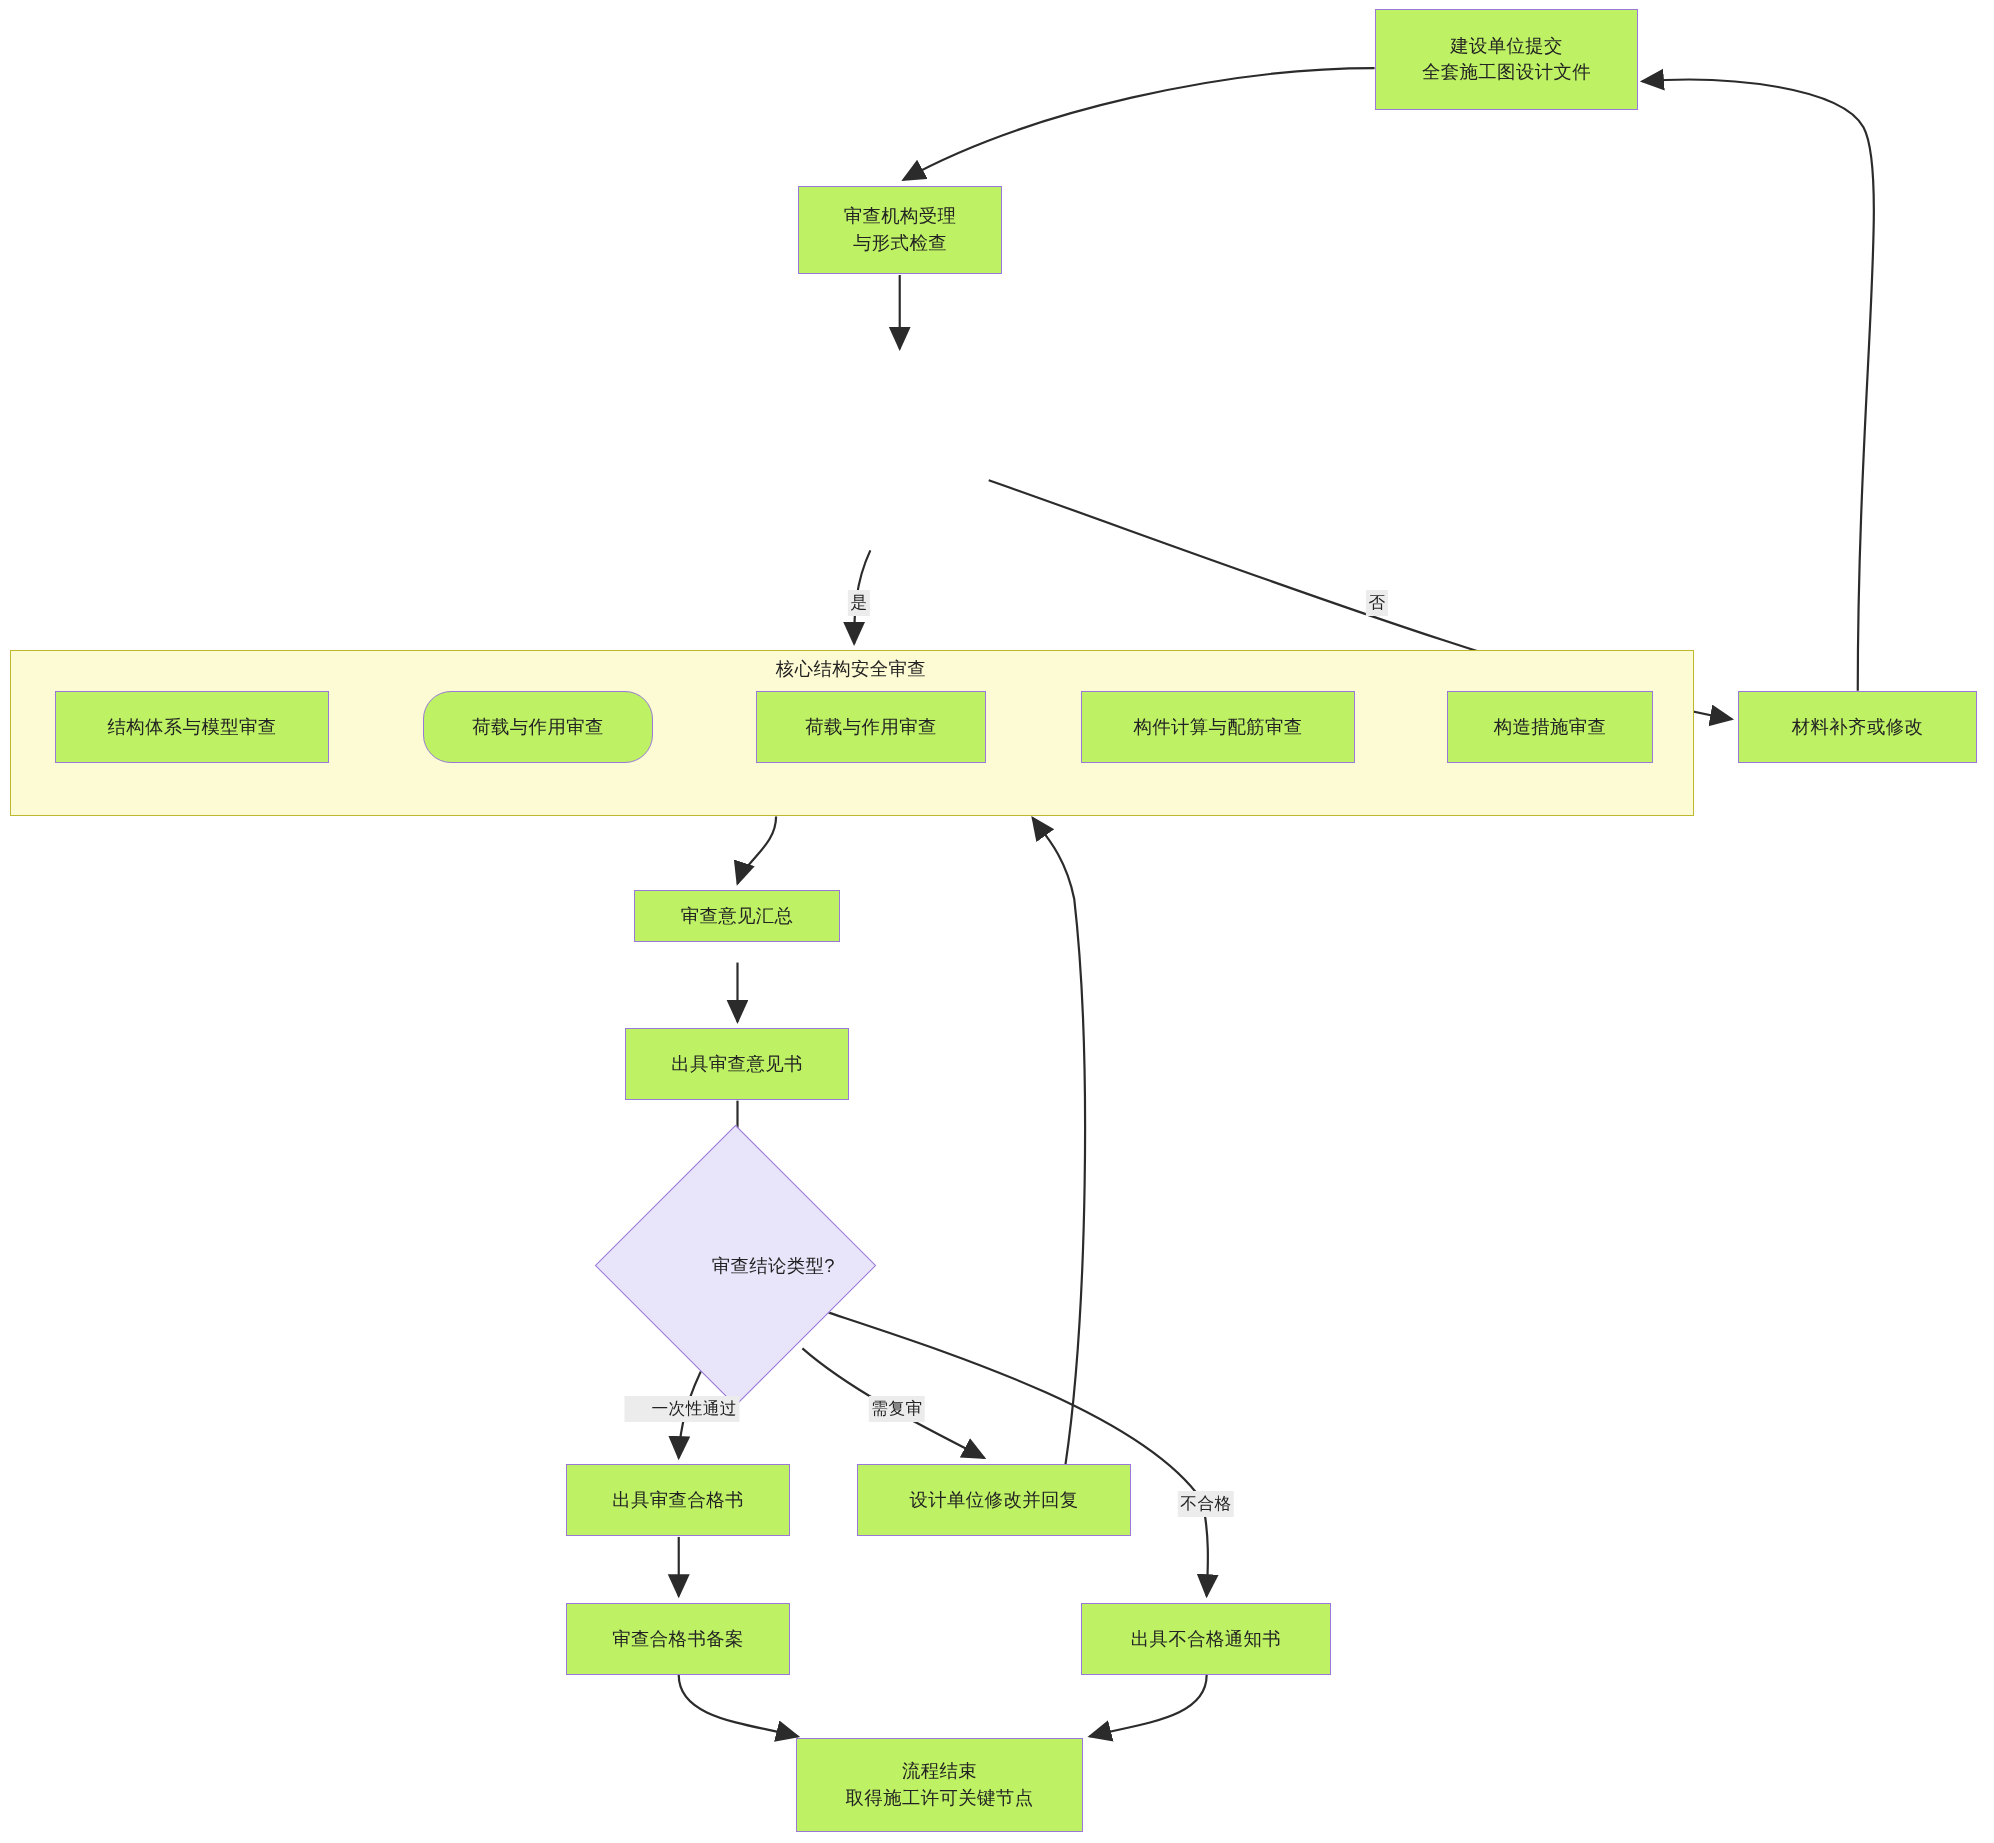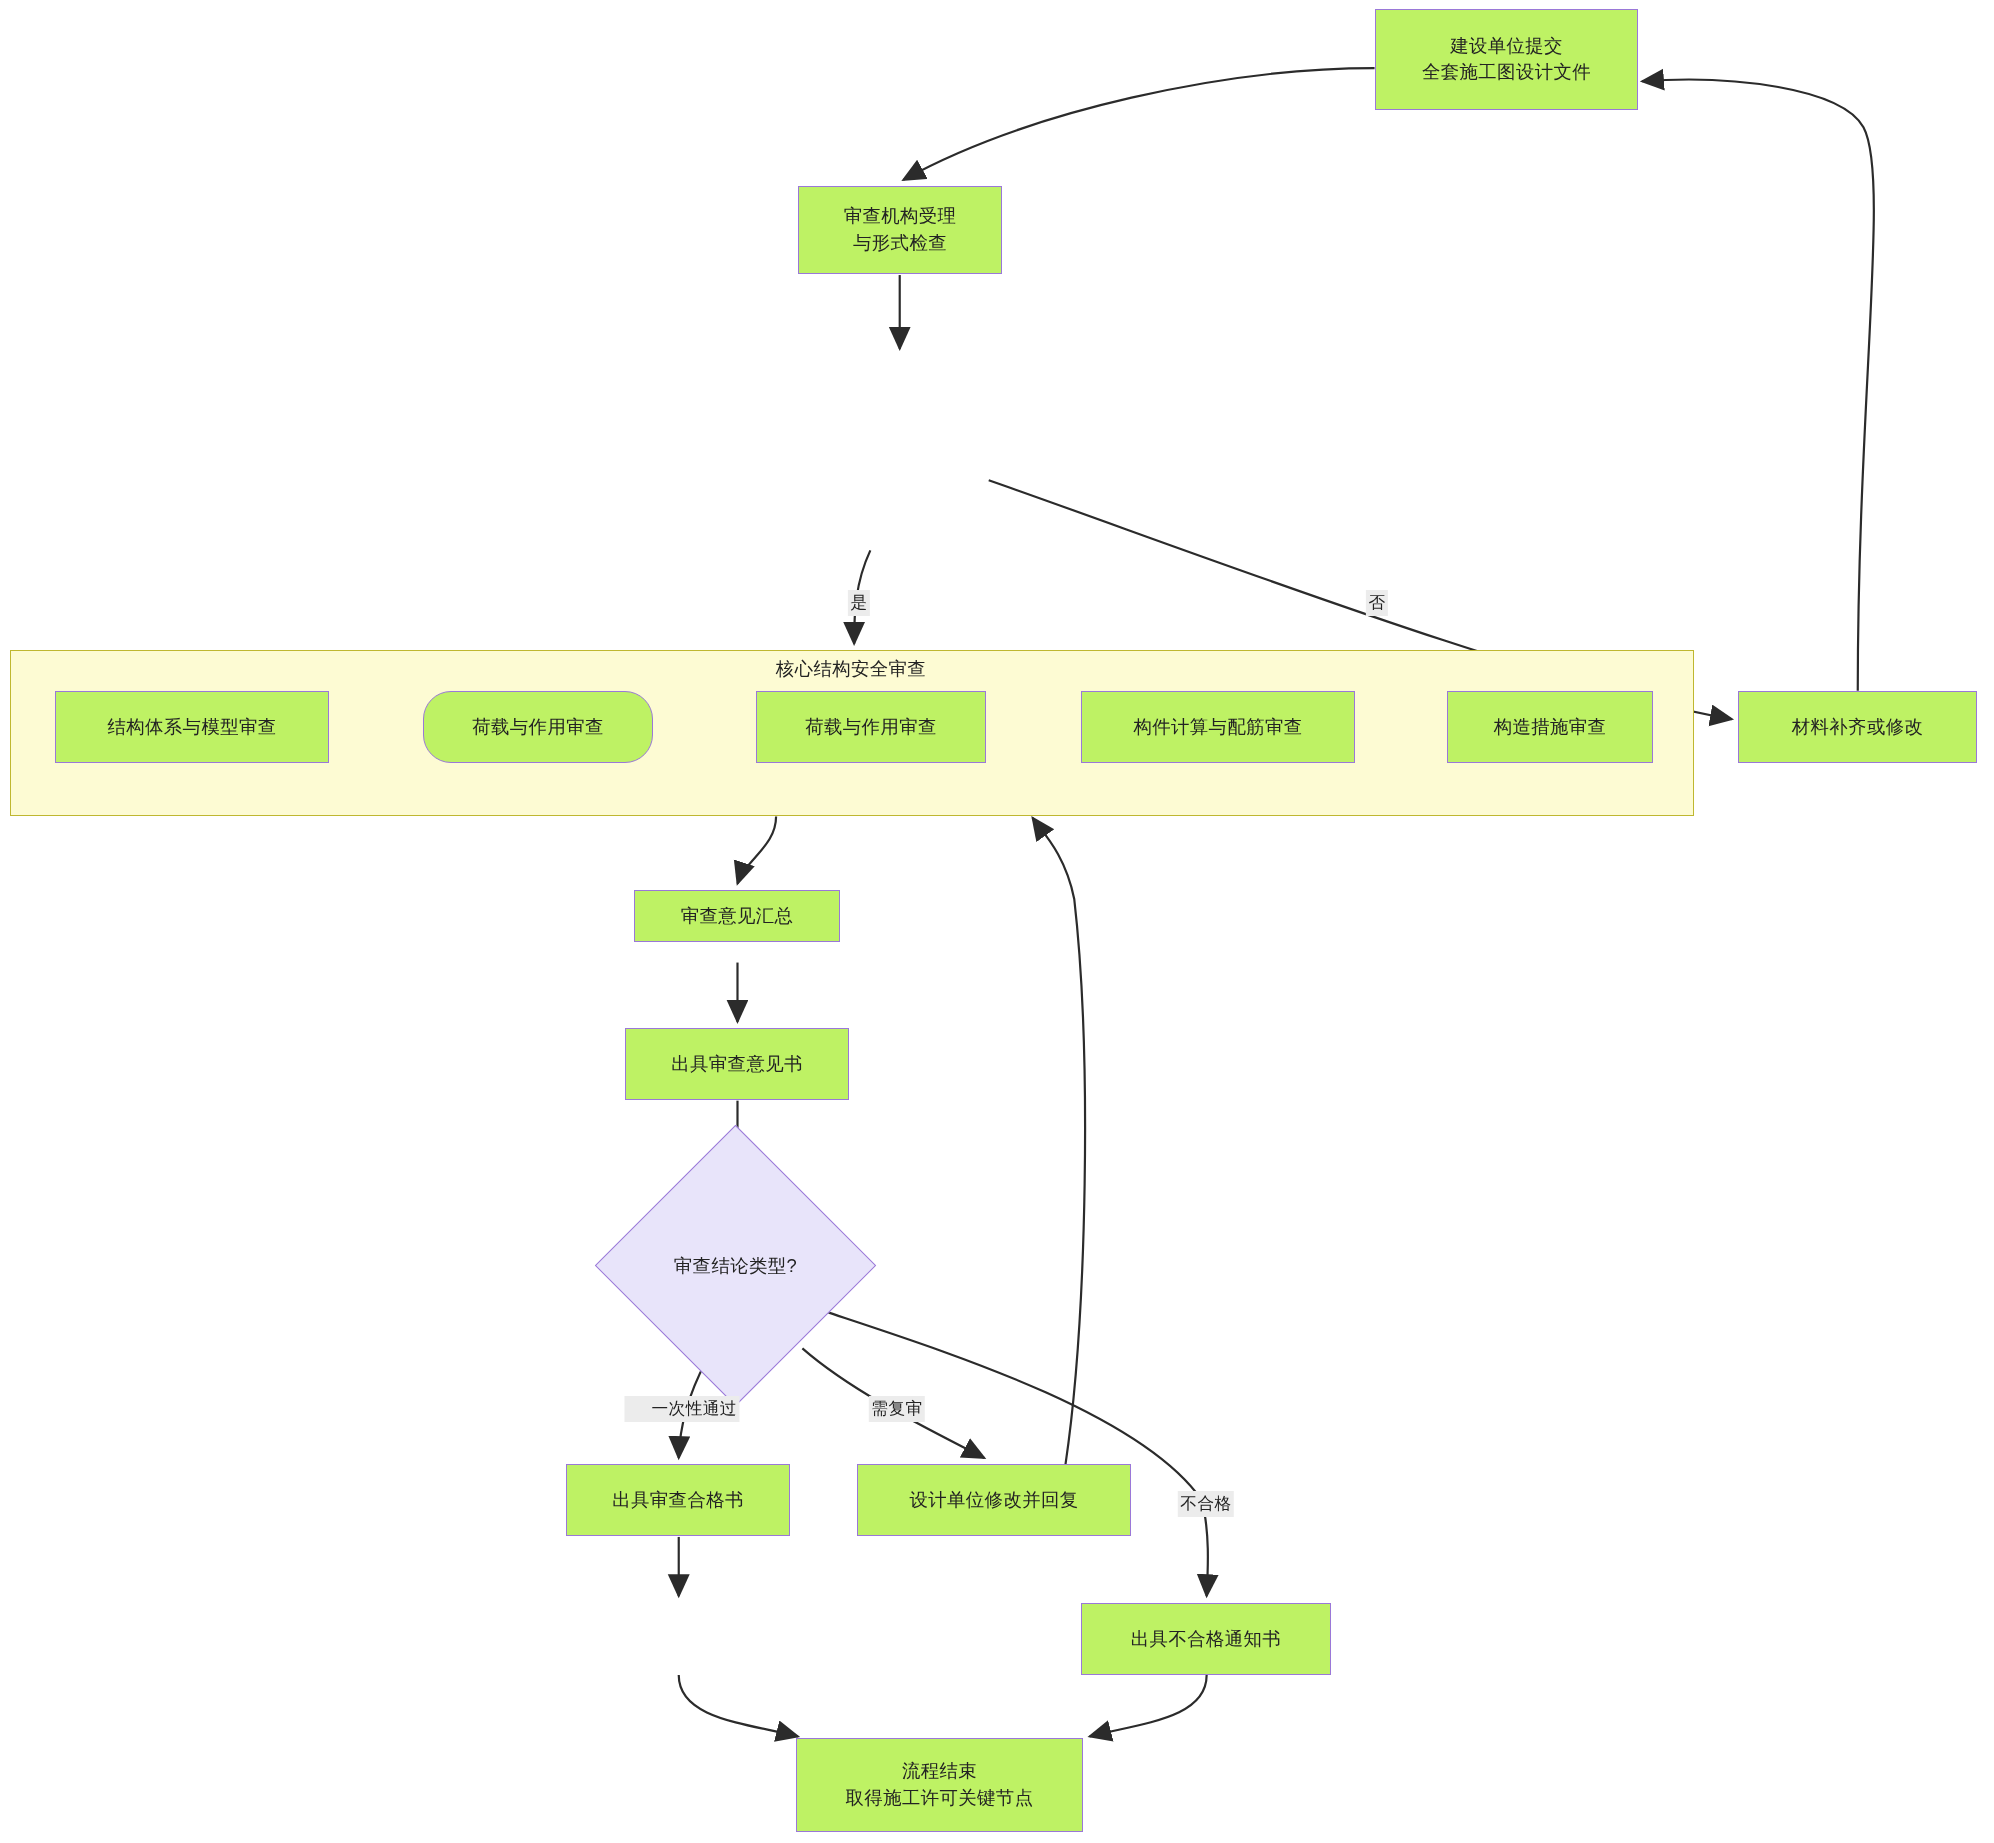--- a/index.html
+++ b/index.html
@@ -132,31 +132,32 @@
   <div class="node" style="left:1081px; top:691px; width:274px; height:72px;">构件计算与配筋审查</div>
 
   <div class="node" style="left:1447px; top:691px; width:206px; height:72px;">构造措施审查</div>
 
   <div class="node" style="left:1738px; top:691px; width:239px; height:72px;">材料补齐或修改</div>
 
   <div class="node" style="left:634px; top:890px; width:206px; height:52px;">审查意见汇总</div>
 
   <div class="node" style="left:625px; top:1028px; width:224px; height:72px;">出具审查意见书</div>
 
-  <div class="diamond" style="left:636px; top:1166px; width:199px; height:199px;">
+  <div class="diamond" style="left:636px; top:1166px; width:199px; height:199px;justify-content:flex-end;">
     <span class="dshape"></span>
     <span class="dlabel">审查结论类型?</span>
   </div>
 
   <div class="node" style="left:566px; top:1464px; width:224px; height:72px;">出具审查合格书</div>
 
   <div class="node" style="left:857px; top:1464px; width:274px; height:72px;">设计单位修改并回复</div>
 
   <div class="node" style="left:1081px; top:1603px; width:250px; height:72px;">出具不合格通知书</div>
 
+  <div class="node" style="left:566px; top:1603px; width:224px; height:72px;">审查合格书备案</div>
 
   <div class="node" style="left:796px; top:1738px; width:287px; height:94px;">流程结束
 取得施工许可关键节点</div>
 
   <div class="edge-label" style="left:859px; top:590px;">是</div>
   <div class="edge-label" style="left:1377px; top:590px;">否</div>
   <div class="edge-label" style="left:682px; top:1396px;padding-left:27px;">一次性通过</div>
   <div class="edge-label" style="left:897px; top:1396px;">需复审</div>
   <div class="edge-label" style="left:1206px; top:1491px;">不合格</div>
 

